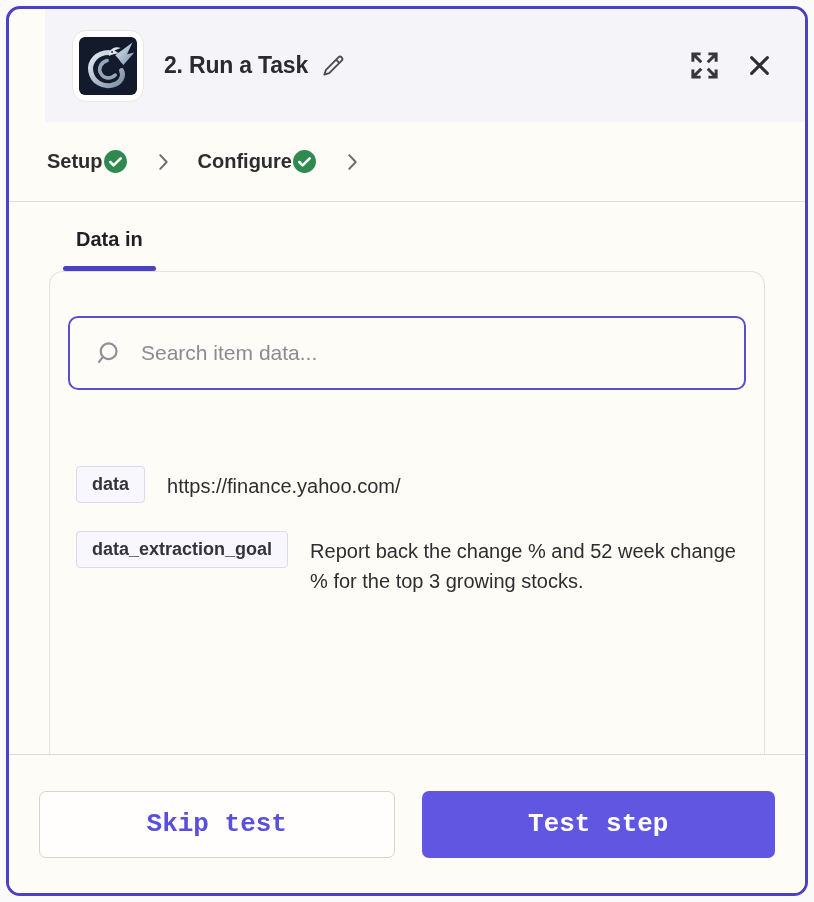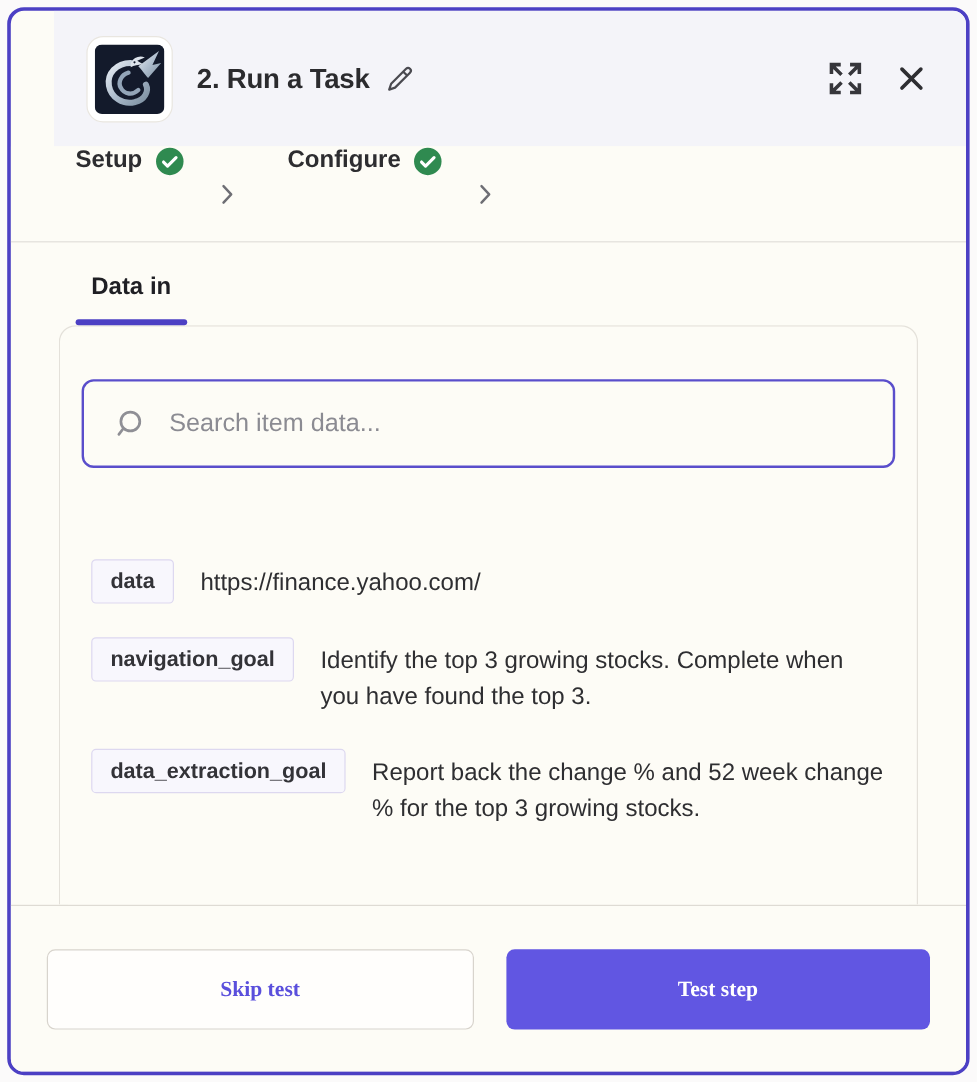--- a/index.html
+++ b/index.html
@@ -54,25 +54,24 @@
   .steps-bar {
     flex: 0 0 auto;
     height: 80px;
     background: #fdfcf6;
     border-bottom: 1px solid #e2dfda;
     display: flex;
     align-items: stretch;
     padding: 0 0 0 36px;
   }
   .step {
-    display: flex; gap: 10px;
+    display: flex; align-items: center; 
     position: relative;
     cursor: pointer;
     padding: 0 2px;
-    margin-left: 16px;
   }
   .step-label { font-size: 20px; font-weight: 700; color: #2d2d30; }
   .step-underline {
     position: absolute; left: 0; right: 0; bottom: 0;
     height: 5px; background: var(--accent, #5246c8); border-radius: 3px;
     display: none;
   }
   .step.active .step-underline { display: block; }
   .step-sep { display: flex; align-items: center; padding: 0 22px; }
   
@@ -147,22 +146,22 @@
     background: #fdfcf6;
     display: flex;
     align-items: center;
     padding: 0 30px;
     gap: 27px;
   }
   .btn {
     flex: 1 1 0;
     height: 67px;
     border-radius: 7px;
-    font-family: Liberation Serif, serif;
-    font-size: 18px;
+    font-family: Liberation Mono, monospace;
+    font-size: 26px;
     font-weight: 700;
     cursor: pointer;
   }
   .btn-secondary {
     background: #fffefc;
     border: 1px solid #d8d4cd;
     color: #5a4fdc;
   }
   .btn-primary {
     background: var(--btn, #6156e2);
@@ -262,24 +261,20 @@
         </svg>
         <input type="text" value="" placeholder="Search item data..." style="">
       </div>
 
       <div class="fields">
         <div class="field-row">
           <span class="field-key">data</span>
           <span class="field-value">https://finance.yahoo.com/</span>
         </div>
         <div class="field-row">
-          <span class="field-key">navigation_goal</span>
-          <span class="field-value">Identify the top 3 growing stocks. Complete when you have found the top 3.</span>
-        </div>
-        <div class="field-row">
           <span class="field-key">data_extraction_goal</span>
           <span class="field-value">Report back the change % and 52 week change % for the top 3 growing stocks.</span>
         </div>
       </div>
     </div>
   </div>
 
   <div class="footer">
     <button class="btn btn-secondary">Skip test</button>
     <button class="btn btn-primary">Test step</button>

